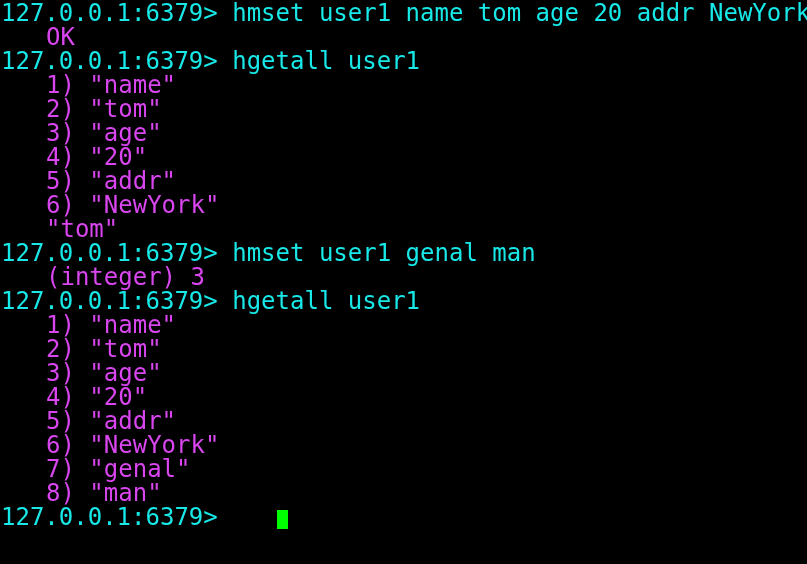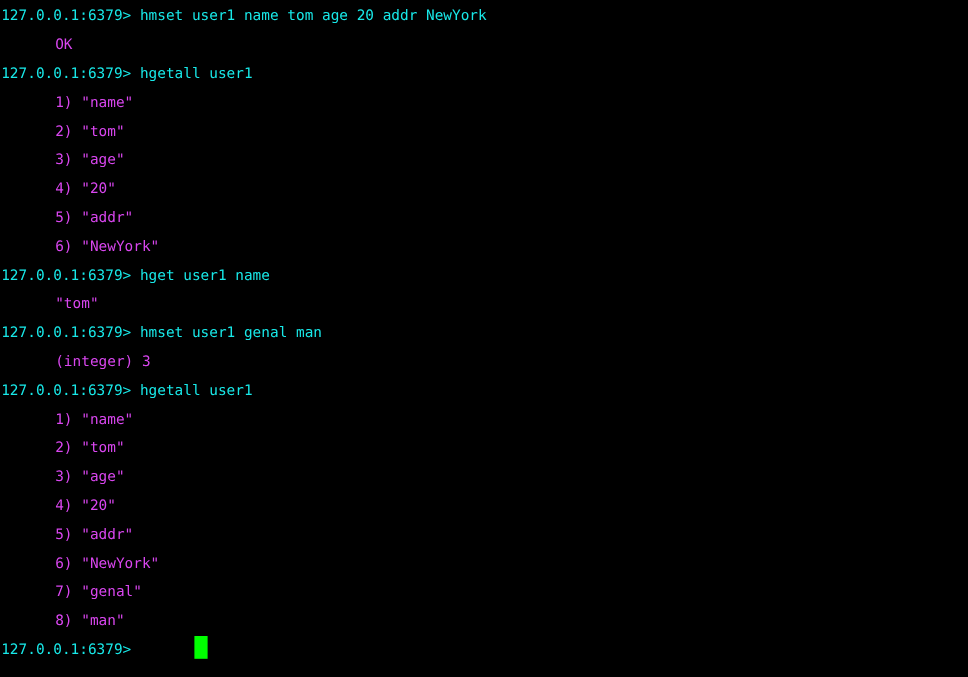--- a/index.html
+++ b/index.html
@@ -8,21 +8,21 @@
     padding: 0;
     background: #000000;
   }
   #terminal {
     position: relative;
     width: 807px;
     height: 564px;
     background: #000000;
     overflow: hidden;
     font-family: "DejaVu Sans Mono", "Liberation Mono", monospace;
-    font-size: 12px;
+    font-size: 24px;
     line-height: 24px;
     color: #18e8e8;
     letter-spacing: 0px;
     padding: 0;
     box-sizing: border-box;
   }
   #screen {
     position: absolute;
     left: 0px;
     top: 1px;
@@ -63,21 +63,20 @@
   <div id="screen">
       <div class="line"><span class="seg prompt">127.0.0.1:6379&gt; </span><span class="seg cmd">hmset user1 name tom age 20 addr NewYork</span></div>
       <div class="line"><span class="seg reply">OK</span></div>
       <div class="line"><span class="seg prompt">127.0.0.1:6379&gt; </span><span class="seg cmd">hgetall user1</span></div>
       <div class="line"><span class="seg reply">1) "name"</span></div>
       <div class="line"><span class="seg reply">2) "tom"</span></div>
       <div class="line"><span class="seg reply">3) "age"</span></div>
       <div class="line"><span class="seg reply">4) "20"</span></div>
       <div class="line"><span class="seg reply">5) "addr"</span></div>
       <div class="line"><span class="seg reply">6) "NewYork"</span></div>
-      <div class="line"><span class="seg prompt">127.0.0.1:6379&gt; </span><span class="seg cmd">hget user1 name</span></div>
       <div class="line"><span class="seg reply">"tom"</span></div>
       <div class="line"><span class="seg prompt">127.0.0.1:6379&gt; </span><span class="seg cmd">hmset user1 genal man</span></div>
       <div class="line"><span class="seg reply">(integer) 3</span></div>
       <div class="line"><span class="seg prompt">127.0.0.1:6379&gt; </span><span class="seg cmd">hgetall user1</span></div>
       <div class="line"><span class="seg reply">1) "name"</span></div>
       <div class="line"><span class="seg reply">2) "tom"</span></div>
       <div class="line"><span class="seg reply">3) "age"</span></div>
       <div class="line"><span class="seg reply">4) "20"</span></div>
       <div class="line"><span class="seg reply">5) "addr"</span></div>
       <div class="line"><span class="seg reply">6) "NewYork"</span></div>

